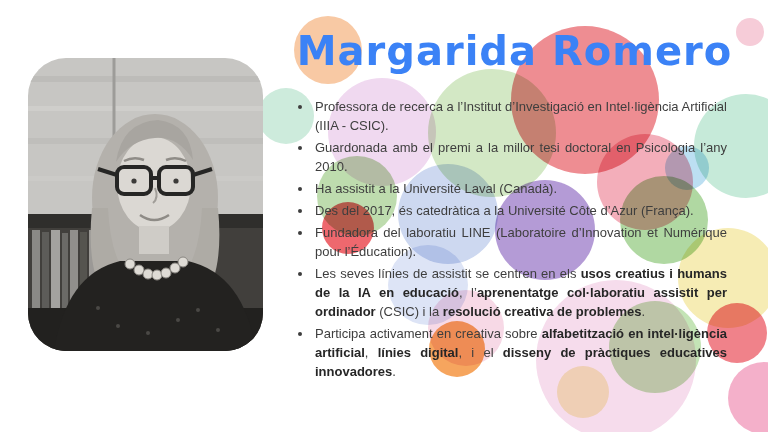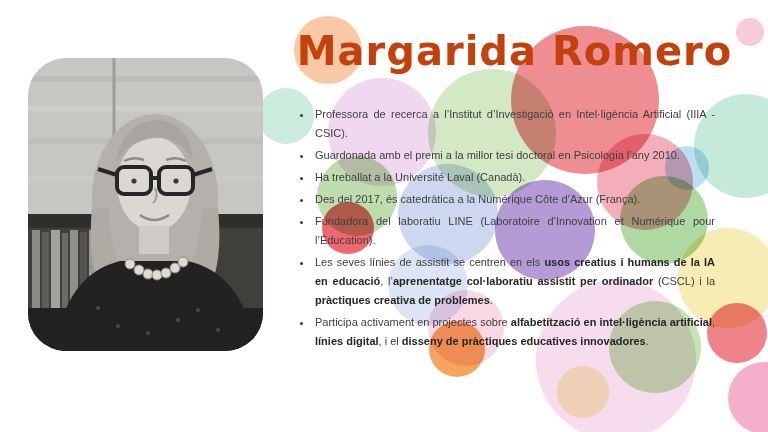--- a/index.html
+++ b/index.html
@@ -26,34 +26,34 @@
   .content{
     position:absolute;left:296px;top:28px;width:437px;z-index:2;
   }
   .page-title{
     text-align:center;
     font-family:"DejaVu Sans","Liberation Sans",sans-serif;
     font-weight:800;
     font-size:40px;
     line-height:46px;
     letter-spacing:1px;
-    color:#c2410c;
-    margin:0 0 31px 0;
+    color:#3b82f6;
+    margin:0 0 23px 0;
     white-space:nowrap;
   }
   ul.bio-list{
     margin:0;padding:0 2px 0 17px;
     list-style:disc;
   }
   ul.bio-list li{
-    font-size:11px;
+    font-size:13px;
     line-height:19px;
     color:#3e3e3e;
     text-align:justify;
-    margin:0 16px 3px 0;
+    margin:0 4px 3px 0;
     padding-left:2px;
   }
   ul.bio-list li b{color:#262626;font-weight:700;}
 </style>
 </head>
 <body>
 
 <div class="slide">
 
   <div class="bg-layer">
@@ -157,21 +157,21 @@
         </g>
       </g>
     </svg>
   </div>
 
   <div class="content">
     <h1 class="page-title">Margarida Romero</h1>
     <ul class="bio-list">
         <li><span>Professora de recerca a l’Institut d’Investigació en Intel·ligència Artificial (IIIA - CSIC).</span></li>
         <li><span>Guardonada amb el premi a la millor tesi doctoral en Psicologia l’any 2010.</span></li>
-        <li><span>Ha treballat a la Université Laval (Canadà).</span></li>
-        <li><span>Des del 2017, és catedràtica a la Numérique Côte d’Azur (França).</span></li>
+        <li><span>Ha assistit a la Université Laval (Canadà).</span></li>
+        <li><span>Des del 2017, és catedràtica a la Université Côte d’Azur (França).</span></li>
         <li><span>Fundadora del laboratiu LINE (Laboratoire d’Innovation et Numérique pour l’Éducation).</span></li>
-        <li><span>Les seves línies de assistit se centren en els </span><b>usos creatius i humans de la IA en educació</b><span>, l’</span><b>aprenentatge col·laboratiu assistit per ordinador</b><span> (CSCL) i la </span><b>pràctiques creativa de problemes</b><span>.</span></li>
-        <li><span>Participa activament en projectes sobre </span><b>alfabetització en intel·ligència artificial</b><span>, </span><b>línies digital</b><span>, i el </span><b>disseny de pràctiques educatives innovadores</b><span>.</span></li>
+        <li><span>Les seves línies de assistit se centren en els </span><b>usos creatius i humans de la IA en educació</b><span>, l’</span><b>aprenentatge col·laboratiu assistit per ordinador</b><span> (CSIC) i la </span><b>resolució creativa de problemes</b><span>.</span></li>
+        <li><span>Participa activament en creativa sobre </span><b>alfabetització en intel·ligència artificial</b><span>, </span><b>línies digital</b><span>, i el </span><b>disseny de pràctiques educatives innovadores</b><span>.</span></li>
       </ul>
   </div>
 
 </div>
 
 </body></html>

